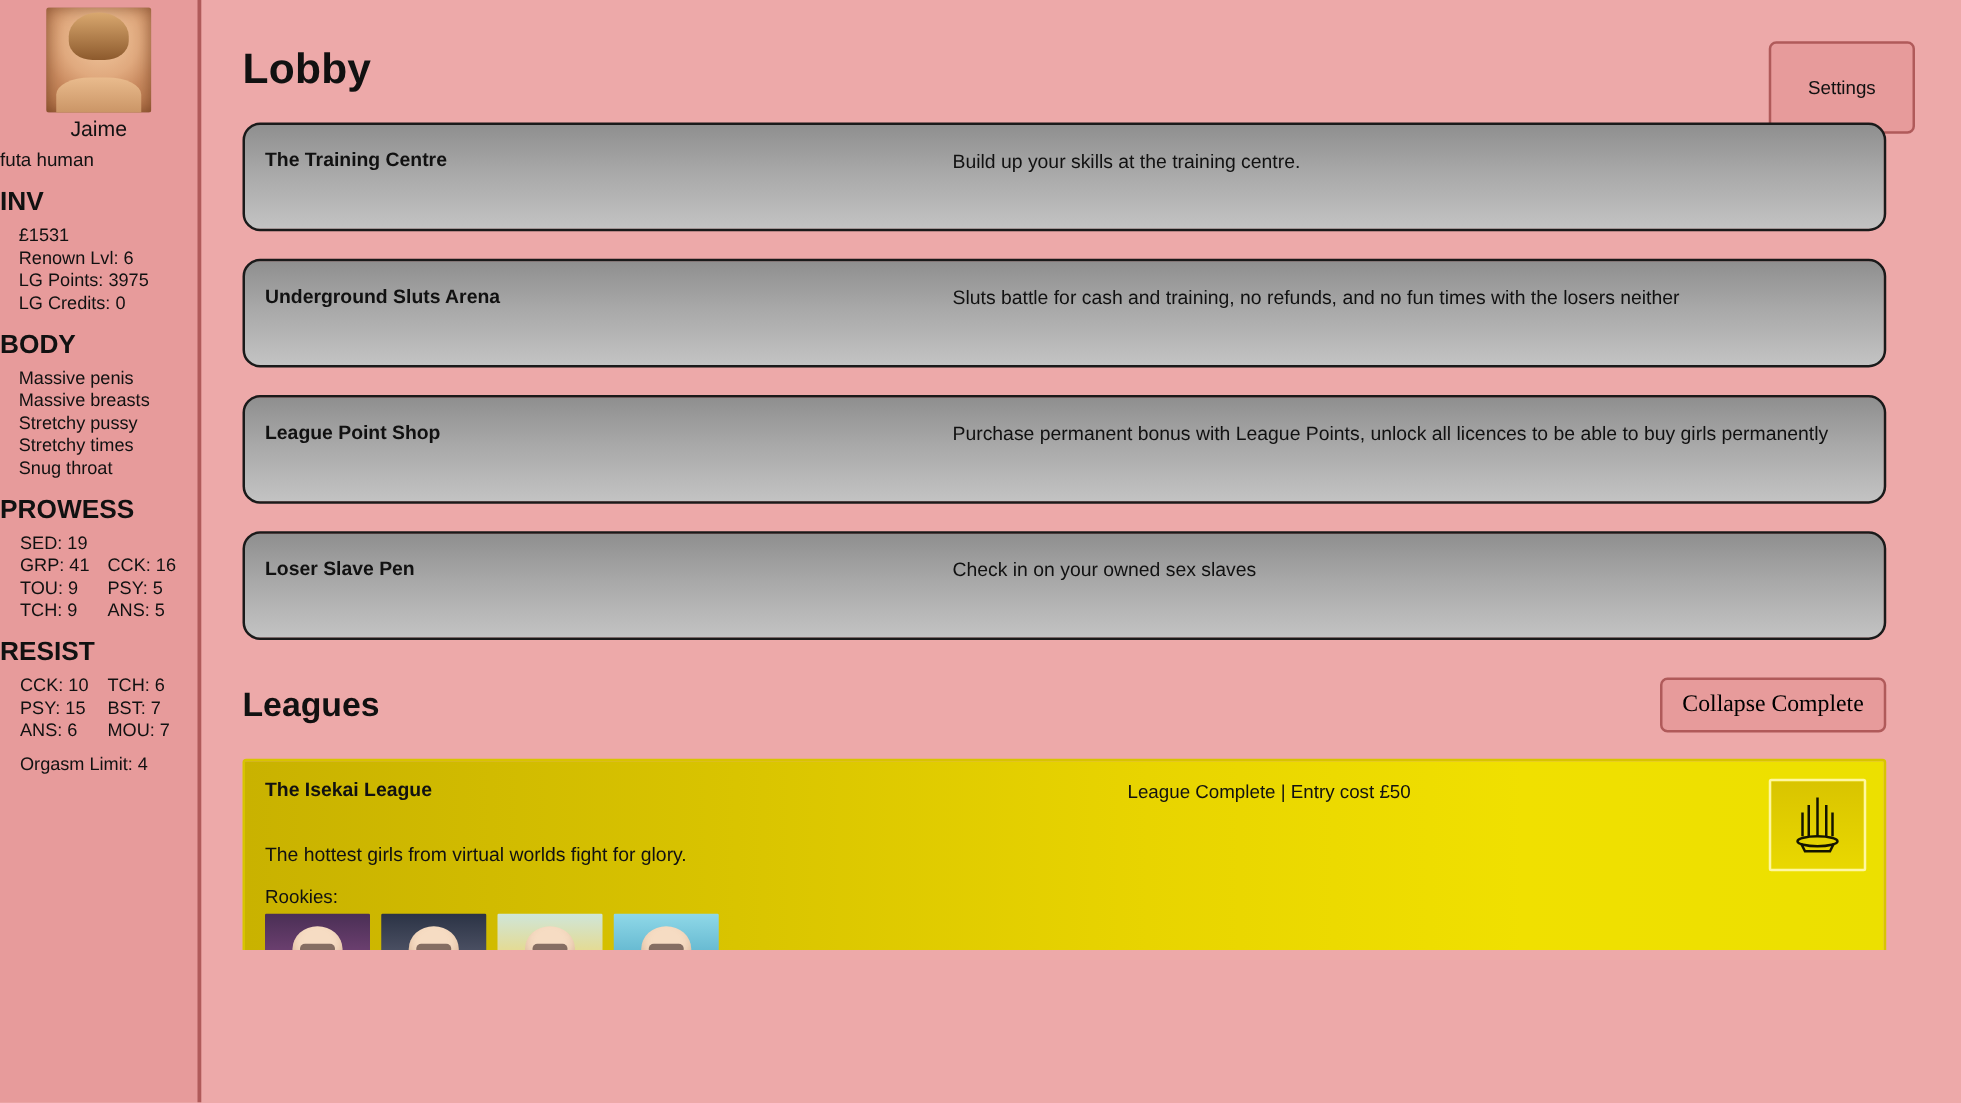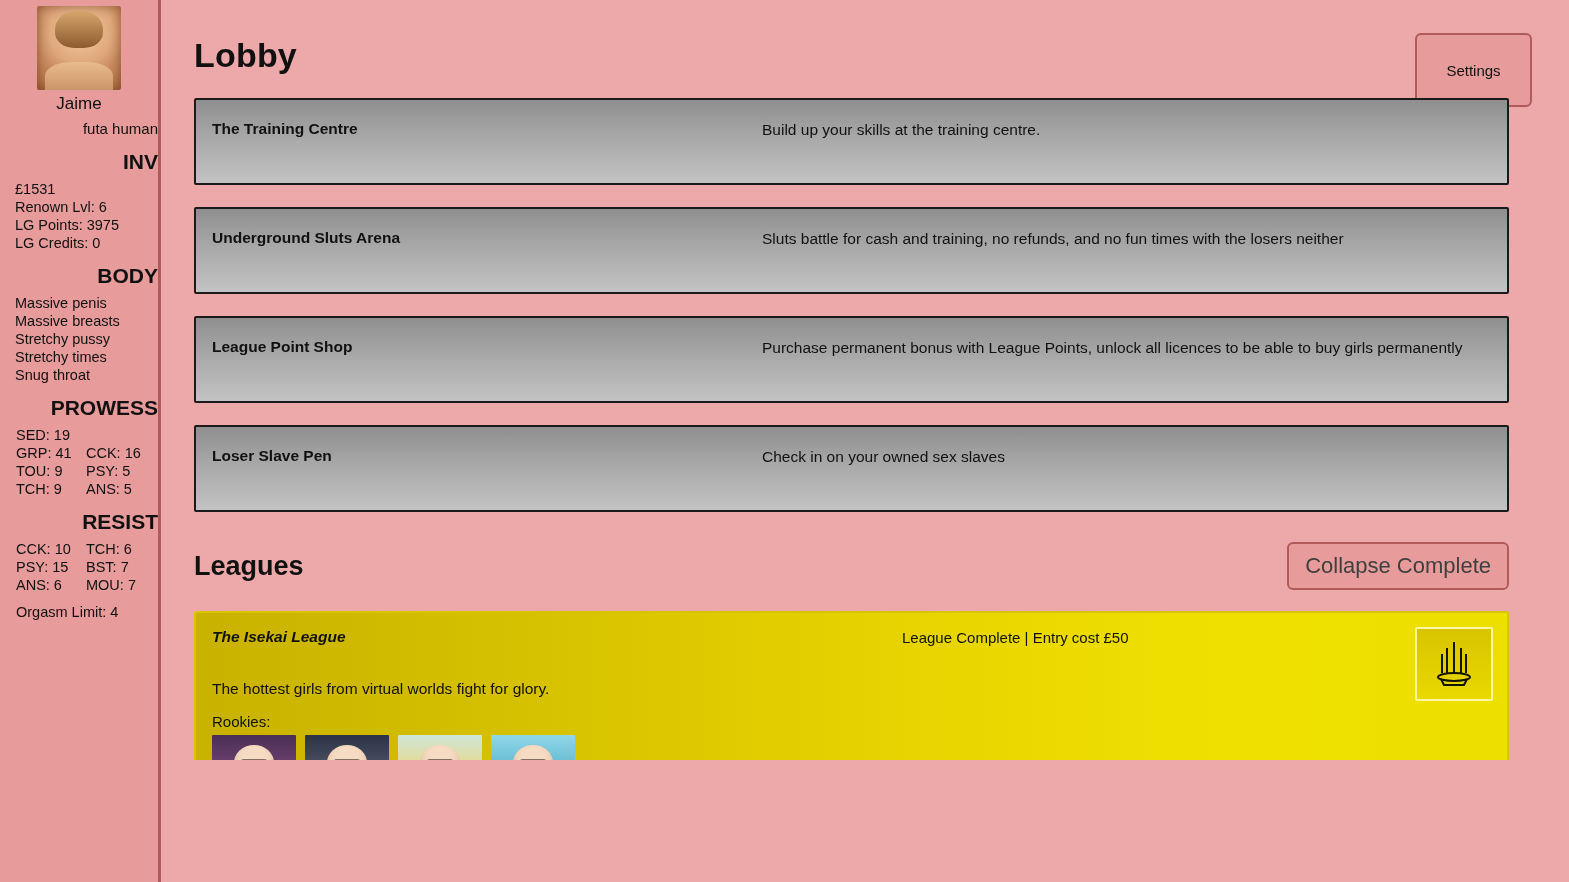--- a/index.html
+++ b/index.html
@@ -59,27 +59,27 @@
     background: linear-gradient(180deg,#e9bb8d 0%, #c48d5e 100%);
     border-radius: 40% 40% 10% 10%;
   }
   .char-name {
     text-align: center;
     font-size: 17px;
     line-height: 20px;
     margin-top: 4px;
   }
   .char-race {
-    text-align: right;
+    text-align: left;
     font-size: 15px;
     line-height: 18px;
     margin-top: 6px;
   }
   .side-head {
-    text-align: right;
+    text-align: left;
     font-size: 21px;
     font-weight: bold;
     margin: 12px 0 6px 0;
   }
   .side-line {
     font-size: 14.5px;
     line-height: 18px;
     padding-left: 15px;
   }
   .stat-grid {
@@ -127,21 +127,21 @@
     cursor: pointer;
     font-family: "Liberation Sans", sans-serif;
   }
 
   .menu-list {
     margin: 23px 60px 0 33px;
   }
   .menu-card {
     position: relative;
     border: 2px solid #1a1a1a;
-    border-radius: 2px;
+    border-radius: 14px;
     background: linear-gradient(180deg, #8f8f8f 0%, #a8a8a8 45%, #c3c3c3 100%);
     margin-bottom: 22px;
     padding: 14px 16px 14px 16px;
     min-height: 55px;
     display: flex;
     align-items: flex-start;
     cursor: pointer;
   }
   .menu-card .mc-title {
     width: 550px;
@@ -165,24 +165,24 @@
   .leagues-title {
     font-size: 27px;
     font-weight: bold;
     flex: 1;
   }
   .collapse-btn {
     background: #e79b9b;
     border: 2px solid #b05a5a;
     border-radius: 6px;
     padding: 9px 16px;
-    font-size: 22px;
-    color: #404040;
+    font-size: 19px;
+    color: #000000;
     cursor: pointer;
-    font-family: Liberation Sans, sans-serif;
+    font-family: Liberation Serif, serif;
   }
 
   .league-card {
     margin: 21px 60px 0 33px;
     border: 2px solid #d8c400;
     border-radius: 3px;
     background: linear-gradient(90deg, #c9b200 0%, #d9c400 30%, #e8d400 55%, #f0e000 78%, #ece000 100%);
     padding: 13px 16px 10px 16px;
     position: relative;
     min-height: 210px;
@@ -190,21 +190,20 @@
   }
   .lc-row1 {
     display: flex;
     align-items: flex-start;
   }
   .lc-name {
     font-size: 15.5px;
     font-weight: bold;
     width: 690px;
     padding-top: 2px;
-    font-style: italic;
   }
   .lc-status {
     font-size: 15px;
     padding-top: 3px;
   }
   .lc-desc {
     font-size: 15.5px;
     margin-top: 34px;
   }
   .lc-rookies-label {

